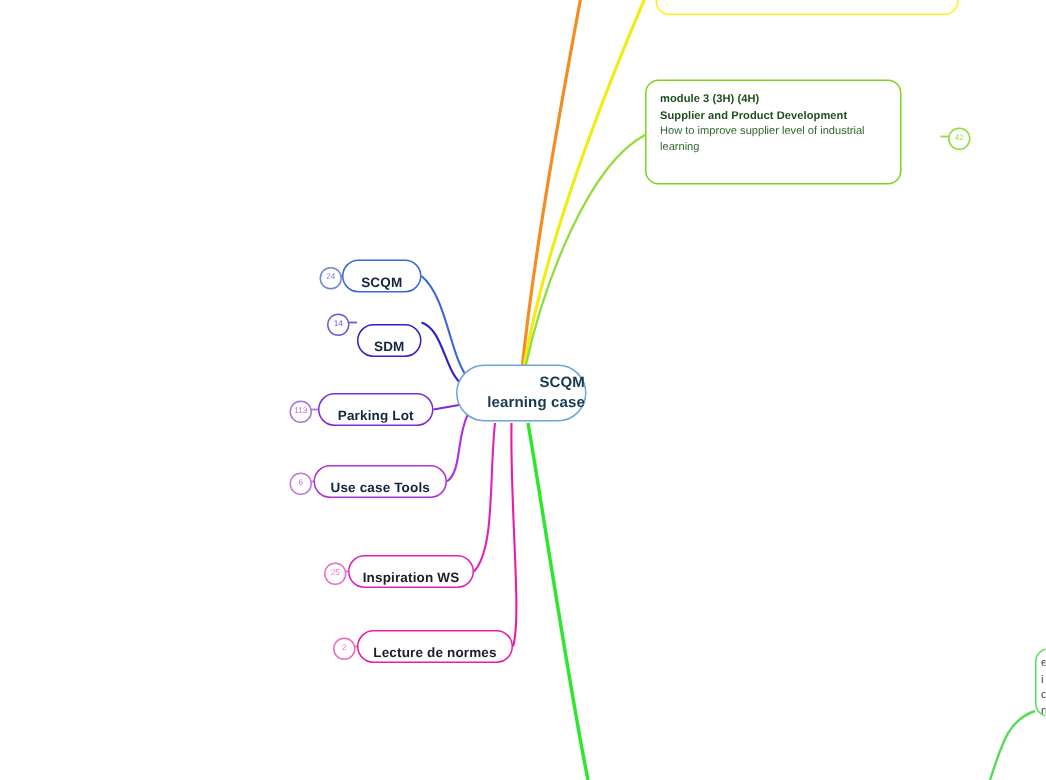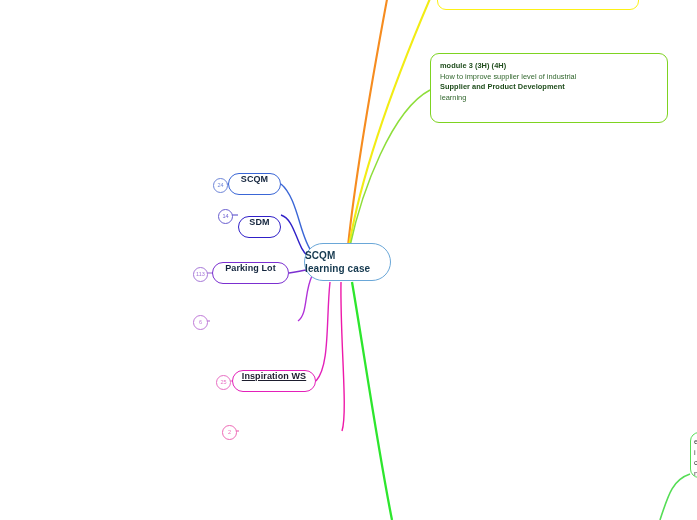--- a/index.html
+++ b/index.html
@@ -26,21 +26,21 @@
     width: 697px;
     height: 520px;
     pointer-events: none;
   }
   
   .node {
     position: absolute;
     box-sizing: border-box;
     background: #ffffff;
     display: flex;
-    align-items: flex-start;
+    align-items: flex-end;
     justify-content: center;
     text-align: center;
   }
   .node-label {
     font-size: 9px;
     font-weight: bold;
     line-height: 11px;
     letter-spacing: 0.1px;
     white-space: nowrap;
   }
@@ -69,21 +69,21 @@
   }
   .leaf .node-label { color: #13243d; }
 
   #node-scqm      { left: 228px; top: 173px; width: 53px; border-color: #3a66d6; }
   #node-sdm       { left: 238px; top: 216px; width: 43px; border-color: #3020c8; }
   #node-parking   { left: 212px; top: 262px; width: 77px; border-color: #7b2fd0; }
   #node-usecase   { left: 209px; top: 310px; width: 89px; border-color: #b031d8; }
   #node-inspire   { left: 232px; top: 370px; width: 84px; border-color: #e320b9; }
   #node-lecture   { left: 238px; top: 420px; width: 104px; border-color: #ee18a8; }
   #node-lecture .node-label,
-  #node-inspire .node-label { color: #1d1d2e; text-decoration: underline; }
+  #node-inspire .node-label { color: #1d1d2e; }
 
   
   .badge {
     position: absolute;
     width: 13px;
     height: 13px;
     border-radius: 50%;
     border: 1px solid;
     background: #ffffff;
     display: flex;
@@ -105,21 +105,21 @@
   .box {
     position: absolute;
     box-sizing: border-box;
     background: #ffffff;
     border-style: solid;
     border-radius: 9px;
   }
   #box-module3 {
     left: 430px;
     top: 53px;
-    width: 238px;
+    width: 171px;
     height: 70px;
     border-width: 1.3px;
     border-color: #7ed321;
     padding: 7px 8px 6px 9px;
   }
   #box-module3 .line {
     font-size: 7.4px;
     line-height: 10.6px;
     color: #31662d;
   }
@@ -191,40 +191,46 @@
 
   <div class="node leaf" id="node-scqm">
     <span class="node-label">SCQM</span>
   </div>
   <div class="node leaf" id="node-sdm">
     <span class="node-label">SDM</span>
   </div>
   <div class="node leaf" id="node-parking">
     <span class="node-label">Parking Lot</span>
   </div>
+  <div class="node leaf" id="node-usecase">
+    <span class="node-label">Use case Tools</span>
+  </div>
   <div class="node leaf" id="node-inspire">
     <span class="node-label">Inspiration WS</span>
+  </div>
+  <div class="node leaf" id="node-lecture">
+    <span class="node-label">Lecture de normes</span>
   </div>
 
   <div class="badge" id="badge-scqm">24</div>
   <div class="badge" id="badge-sdm">14</div>
   <div class="badge" id="badge-parking">113</div>
   <div class="badge" id="badge-usecase">6</div>
   <div class="badge" id="badge-inspire">25</div>
   <div class="badge" id="badge-lecture">2</div>
   <div class="badge" id="badge-module3">42</div>
 
   <div class="box" id="box-yellow">
     
   </div>
 
   <div class="box" id="box-module3">
     <div class="line bold">module 3 (3H) (4H)</div>
+    <div class="line bold">Supplier and Product Development</div>
     <div class="line">How to improve supplier level of industrial</div>
-    <div class="line bold">Supplier and Product Development</div>
     <div class="line">learning</div>
   </div>
 
   <div class="box" id="box-right-clip">
     <div class="line">e</div>
     <div class="line">i</div>
     <div class="line">c</div>
     <div class="line">n</div>
   </div>
 

